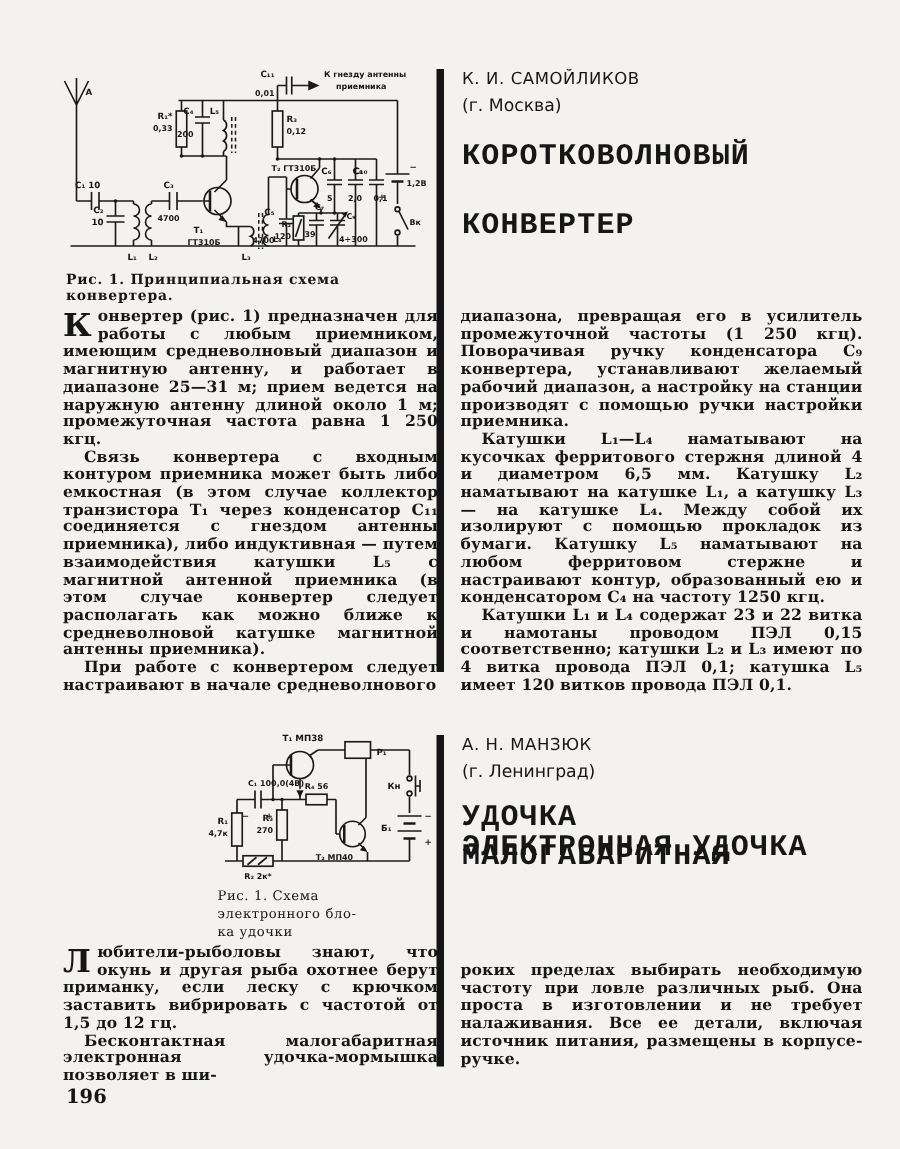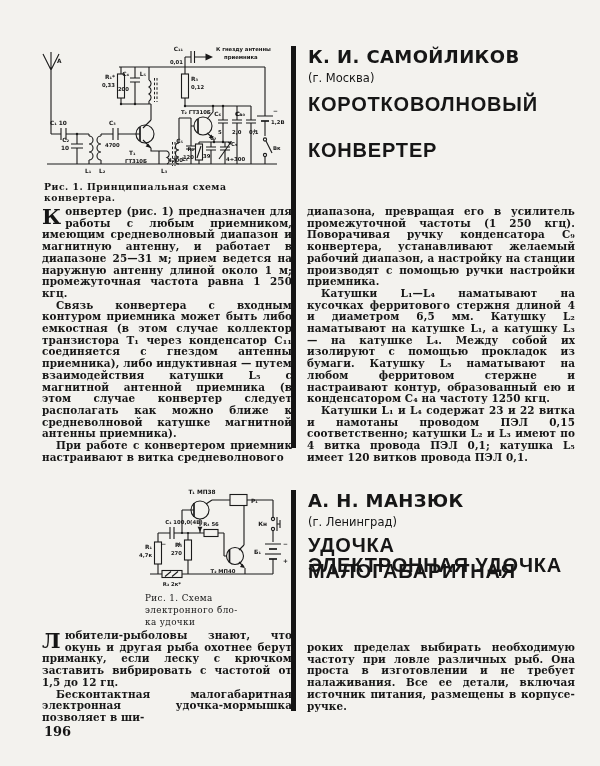--- a/index.html
+++ b/index.html
@@ -9,23 +9,23 @@
     background:#f3f2ee;color:#161616;overflow:hidden;
     font-family:"DejaVu Serif",serif;
   }
   
   .vbar{position:absolute;left:291px;width:5px;background:#141414;}
   .vbar1{top:46px;height:402px;}
   .vbar2{top:490px;height:221px;}
 
   
   .hdr{position:absolute;left:308px;width:275px;font-family:"DejaVu Sans",sans-serif;}
-  .hdr .author{font-weight:bold;font-size:18px;letter-spacing:.4px;}
+  .hdr .author{font-weight:normal;font-size:11px;letter-spacing:.4px;}
   .hdr .city{font-size:11.5px;margin-top:4px;}
-  .title{position:absolute;left:308px;font-family:Liberation Sans, sans-serif;
+  .title{position:absolute;left:308px;font-family:Liberation Mono, monospace;
          font-weight:bold;font-size:20px;letter-spacing:.8px;white-space:nowrap;}
 
   
   .col{position:absolute;font-size:10.4px;line-height:11.7px;text-align:justify;
        font-weight:bold;letter-spacing:.1px;}
   .col p{margin:0;}
   .col p.indent{text-indent:14px;}
   .dropcap{float:left;font-size:21px;line-height:19px;font-weight:bold;
            padding-right:4px;padding-top:1px;}
 
@@ -187,21 +187,21 @@
       <text x="240" y="108" class="sm">Вк</text>
       <text x="128" y="131">L₃</text>
       <text x="149" y="119" class="sm">L₄</text>
     </svg>
   </div>
   <div class="caption" style="left:44px;top:181px;width:235px;">Рис. 1. Принципиальная схема конвертера.</div>
 
   <div class="col" style="left:42px;top:206px;width:250px;">
     <p><span class="dropcap">К</span><span>онвертер (рис. 1) предназначен для работы с любым приемником, имеющим средневолновый диапазон и магнитную антенну, и работает в диапазоне 25—31 м; прием ведется на наружную антенну длиной около 1 м; промежуточная частота равна 1 250 кгц.</span></p>
     <p class="indent">Связь конвертера с входным контуром приемника может быть либо емкостная (в этом случае коллектор транзистора Т₁ через конденсатор С₁₁ соединяется с гнездом антенны приемника), либо индуктивная — путем взаимодействия катушки L₅ с магнитной антенной приемника (в этом случае конвертер следует располагать как можно ближе к средневолновой катушке магнитной антенны приемника).</p>
-    <p class="indent">При работе с конвертером приемник настраивают в витка средневолнового</p>
+    <p class="indent">При работе с конвертером следует настраивают в начале средневолнового</p>
   </div>
   <div class="col" style="left:307px;top:206px;width:268px;">
     <p>диапазона, превращая его в усилитель промежуточной частоты (1 250 кгц). Поворачивая ручку конденсатора С₉ конвертера, устанавливают желаемый рабочий диапазон, а настройку на станции производят с помощью ручки настройки приемника.</p>
     <p class="indent">Катушки L₁—L₄ наматывают на кусочках ферритового стержня длиной 4 и диаметром 6,5 мм. Катушку L₂ наматывают на катушке L₁, а катушку L₃ — на катушке L₄. Между собой их изолируют с помощью прокладок из бумаги. Катушку L₅ наматывают на любом ферритовом стержне и настраивают контур, образованный ею и конденсатором С₄ на частоту 1250 кгц.</p>
     <p class="indent">Катушки L₁ и L₄ содержат 23 и 22 витка и намотаны проводом ПЭЛ 0,15 соответственно; катушки L₂ и L₃ имеют по 4 витка провода ПЭЛ 0,1; катушка L₅ имеет 120 витков провода ПЭЛ 0,1.</p>
   </div>
 
   <div class="vbar vbar2"></div>
 
   <div class="hdr" style="top:490px;">

